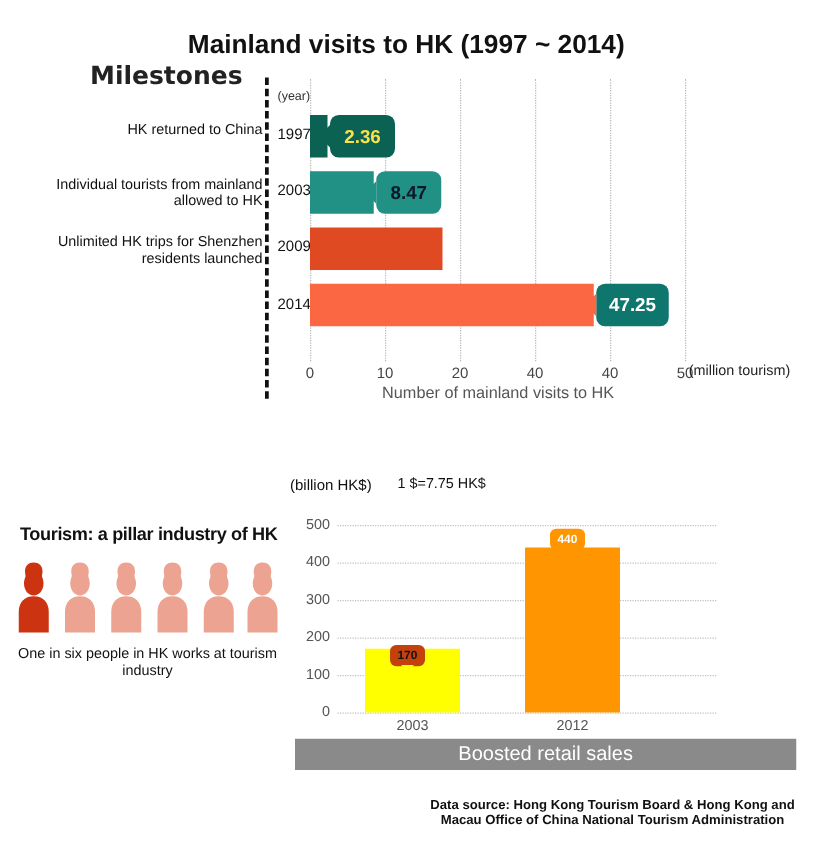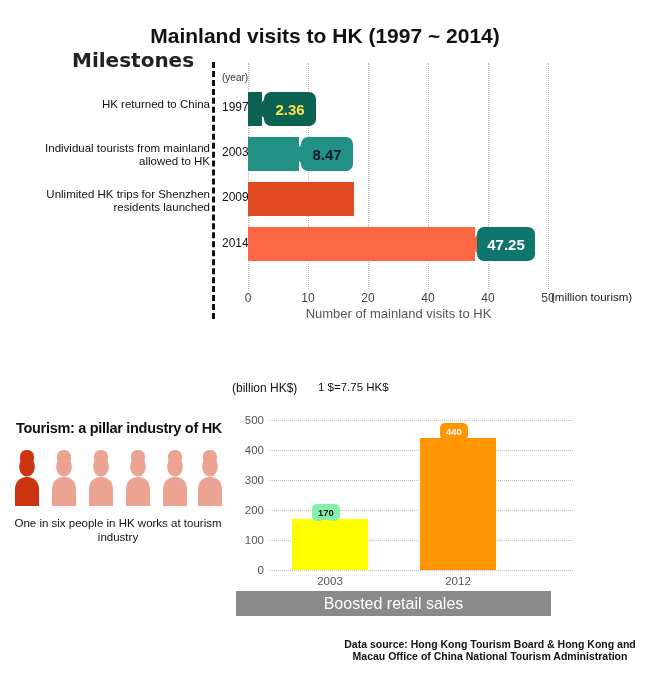--- a/index.html
+++ b/index.html
@@ -56,21 +56,21 @@
   .ytick{position:absolute;left:-40px;width:34px;text-align:right;
       font-size:11.5px;color:#555;}
   .bar2{position:absolute;bottom:0;}
   .xtick2{position:absolute;top:155px;font-size:11.5px;color:#555;
       transform:translateX(-50%);}
   .cal2{position:absolute;border-radius:5px;font-size:9.5px;font-weight:bold;
       padding:3px 6px;text-align:center;}
   .cal2:after{content:"";position:absolute;left:50%;margin-left:-5px;bottom:-7px;
       width:0;height:0;border-left:5px solid transparent;
       border-right:5px solid transparent;border-top:8px solid currentColor;}
-  #banner{left:236px;top:591px;width:315px;height:25px;background:#8a8a8a;
+  #banner{left:236px;top:591px;width:401px;height:25px;background:#8a8a8a;
       color:#fff;font-size:16px;display:flex;align-items:center;
       justify-content:center;}
   #source{left:330px;top:638px;width:320px;text-align:center;
       font-size:10.5px;color:#111;line-height:12px;font-weight:bold;}
 </style>
 </head>
 <body>
 
 <div class="abs" id="chart-title">Mainland visits to HK (1997 ~ 2014)</div>
 
@@ -171,21 +171,21 @@
   <div class="gl2" style="top:150px;"></div>
 
   <div class="ytick" style="top:-6px;">500</div>
   <div class="ytick" style="top:24px;">400</div>
   <div class="ytick" style="top:54px;">300</div>
   <div class="ytick" style="top:84px;">200</div>
   <div class="ytick" style="top:114px;">100</div>
   <div class="ytick" style="top:144px;">0</div>
 
   <div class="bar2" style="left:22px;width:76px;height:51px;background:#ffff00;"></div>
-  <div class="cal2" style="left:42px;top:84px;background:#86efac;color:#ffff00;">
+  <div class="cal2" style="left:42px;top:96px;background:#c2410c;color:#ffff00;">
     <span style="color:#111;">170</span>
   </div>
 
   <div class="bar2" style="left:150px;width:76px;height:132px;background:#ff9500;"></div>
   <div class="cal2" style="left:170px;top:3px;background:#ff9500;color:#ff9500;">
     <span style="color:#fff;">440</span>
   </div>
 
   <div class="xtick2" style="left:60px;">2003</div>
   <div class="xtick2" style="left:188px;">2012</div>

